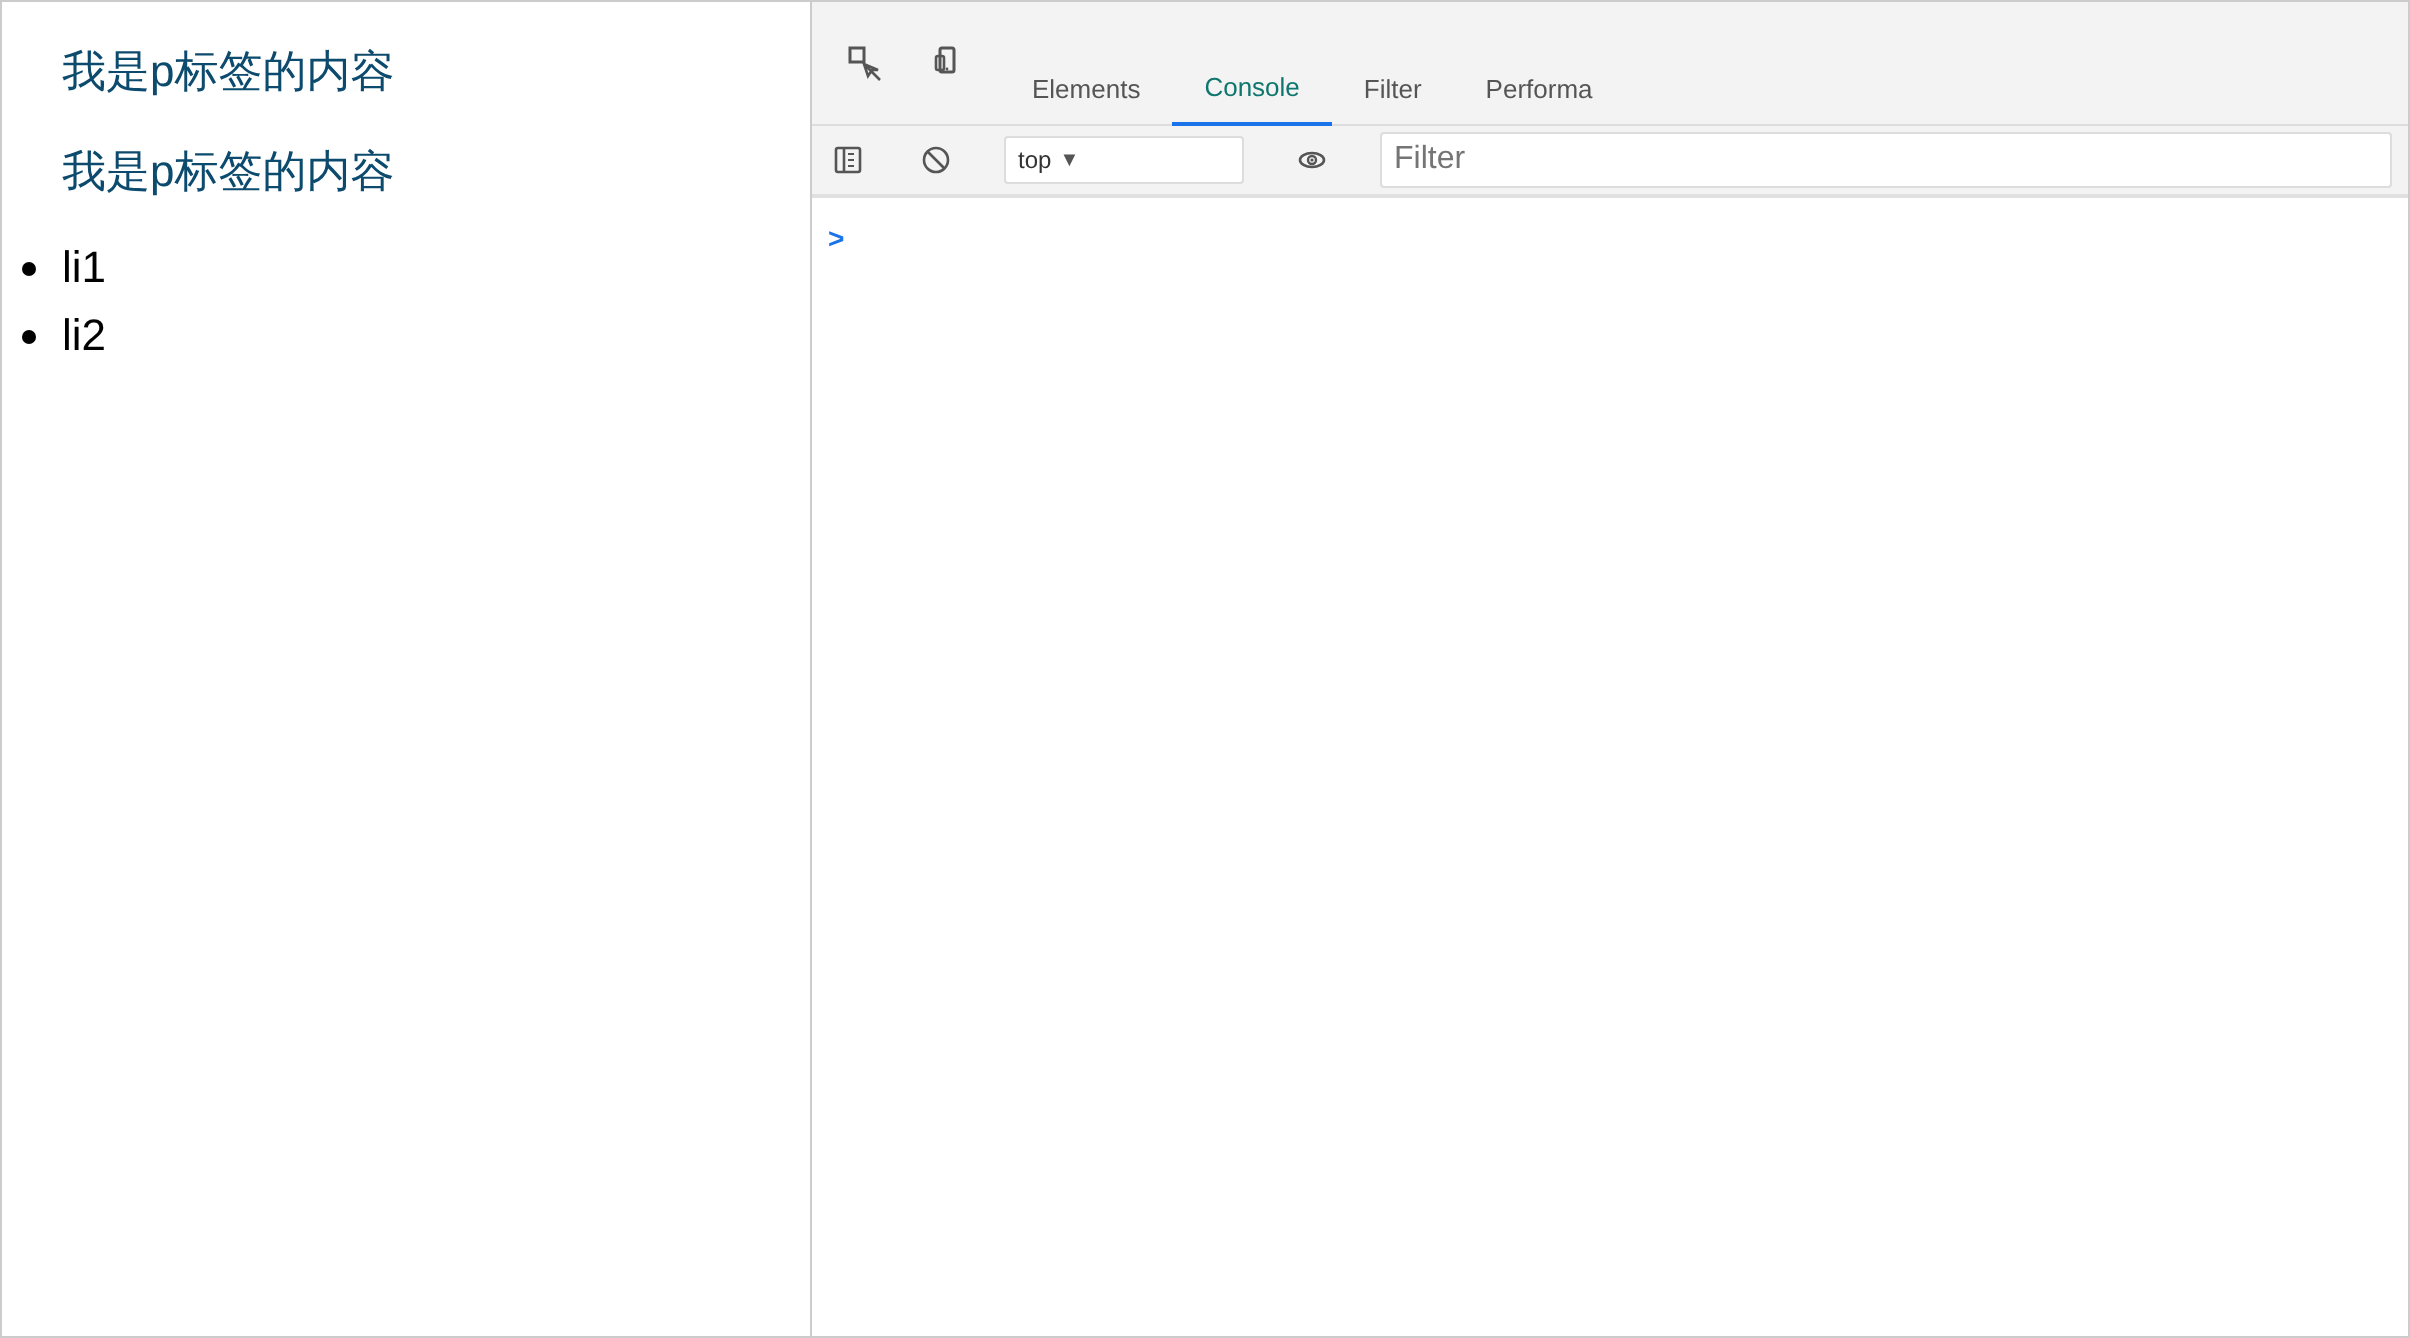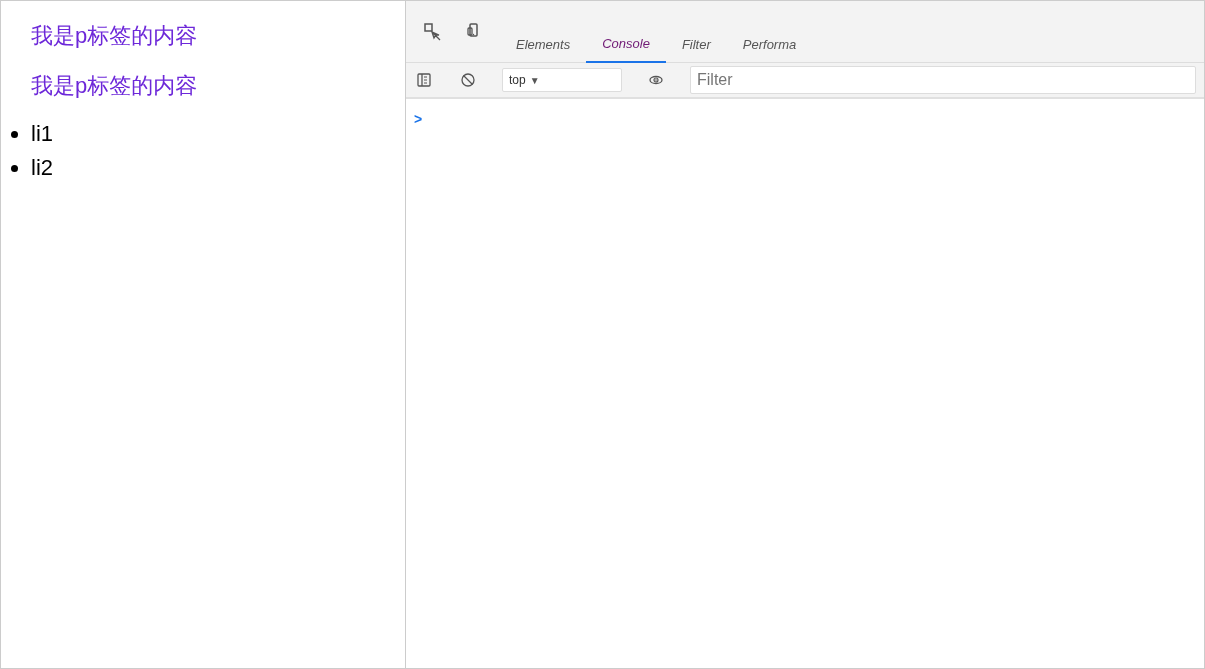--- a/index.html
+++ b/index.html
@@ -24,21 +24,21 @@
       min-width: 405px;
       height: 100%;
       background: #fff;
       padding: 20px 30px;
       border-right: 1px solid #ccc;
       overflow: auto;
     }
 
     .webpage-panel p {
       font-size: 22px;
-      color: #6d28d9;
+      color: #0c4a6e;
       margin-bottom: 20px;
     }
 
     .webpage-panel ul {
       margin-top: 10px;
     }
 
     .webpage-panel ul li {
       font-size: 22px;
       color: #000;
@@ -95,25 +95,24 @@
       font-size: 13px;
       color: #555;
       cursor: pointer;
       border: none;
       background: none;
       height: 36px;
       display: flex;
       align-items: center;
       position: relative;
       white-space: nowrap;
-      font-style: italic;
     }
 
     .devtools-tab.active {
-      color: #701a75;
+      color: #0f766e;
       border-bottom: 2px solid #1a73e8;
       font-weight: 500;
     }
 
     
     .devtools-toolbar2 {
       display: flex;
       align-items: center;
       background: #f3f3f3;
       border-bottom: 2px solid #e0e0e0;

